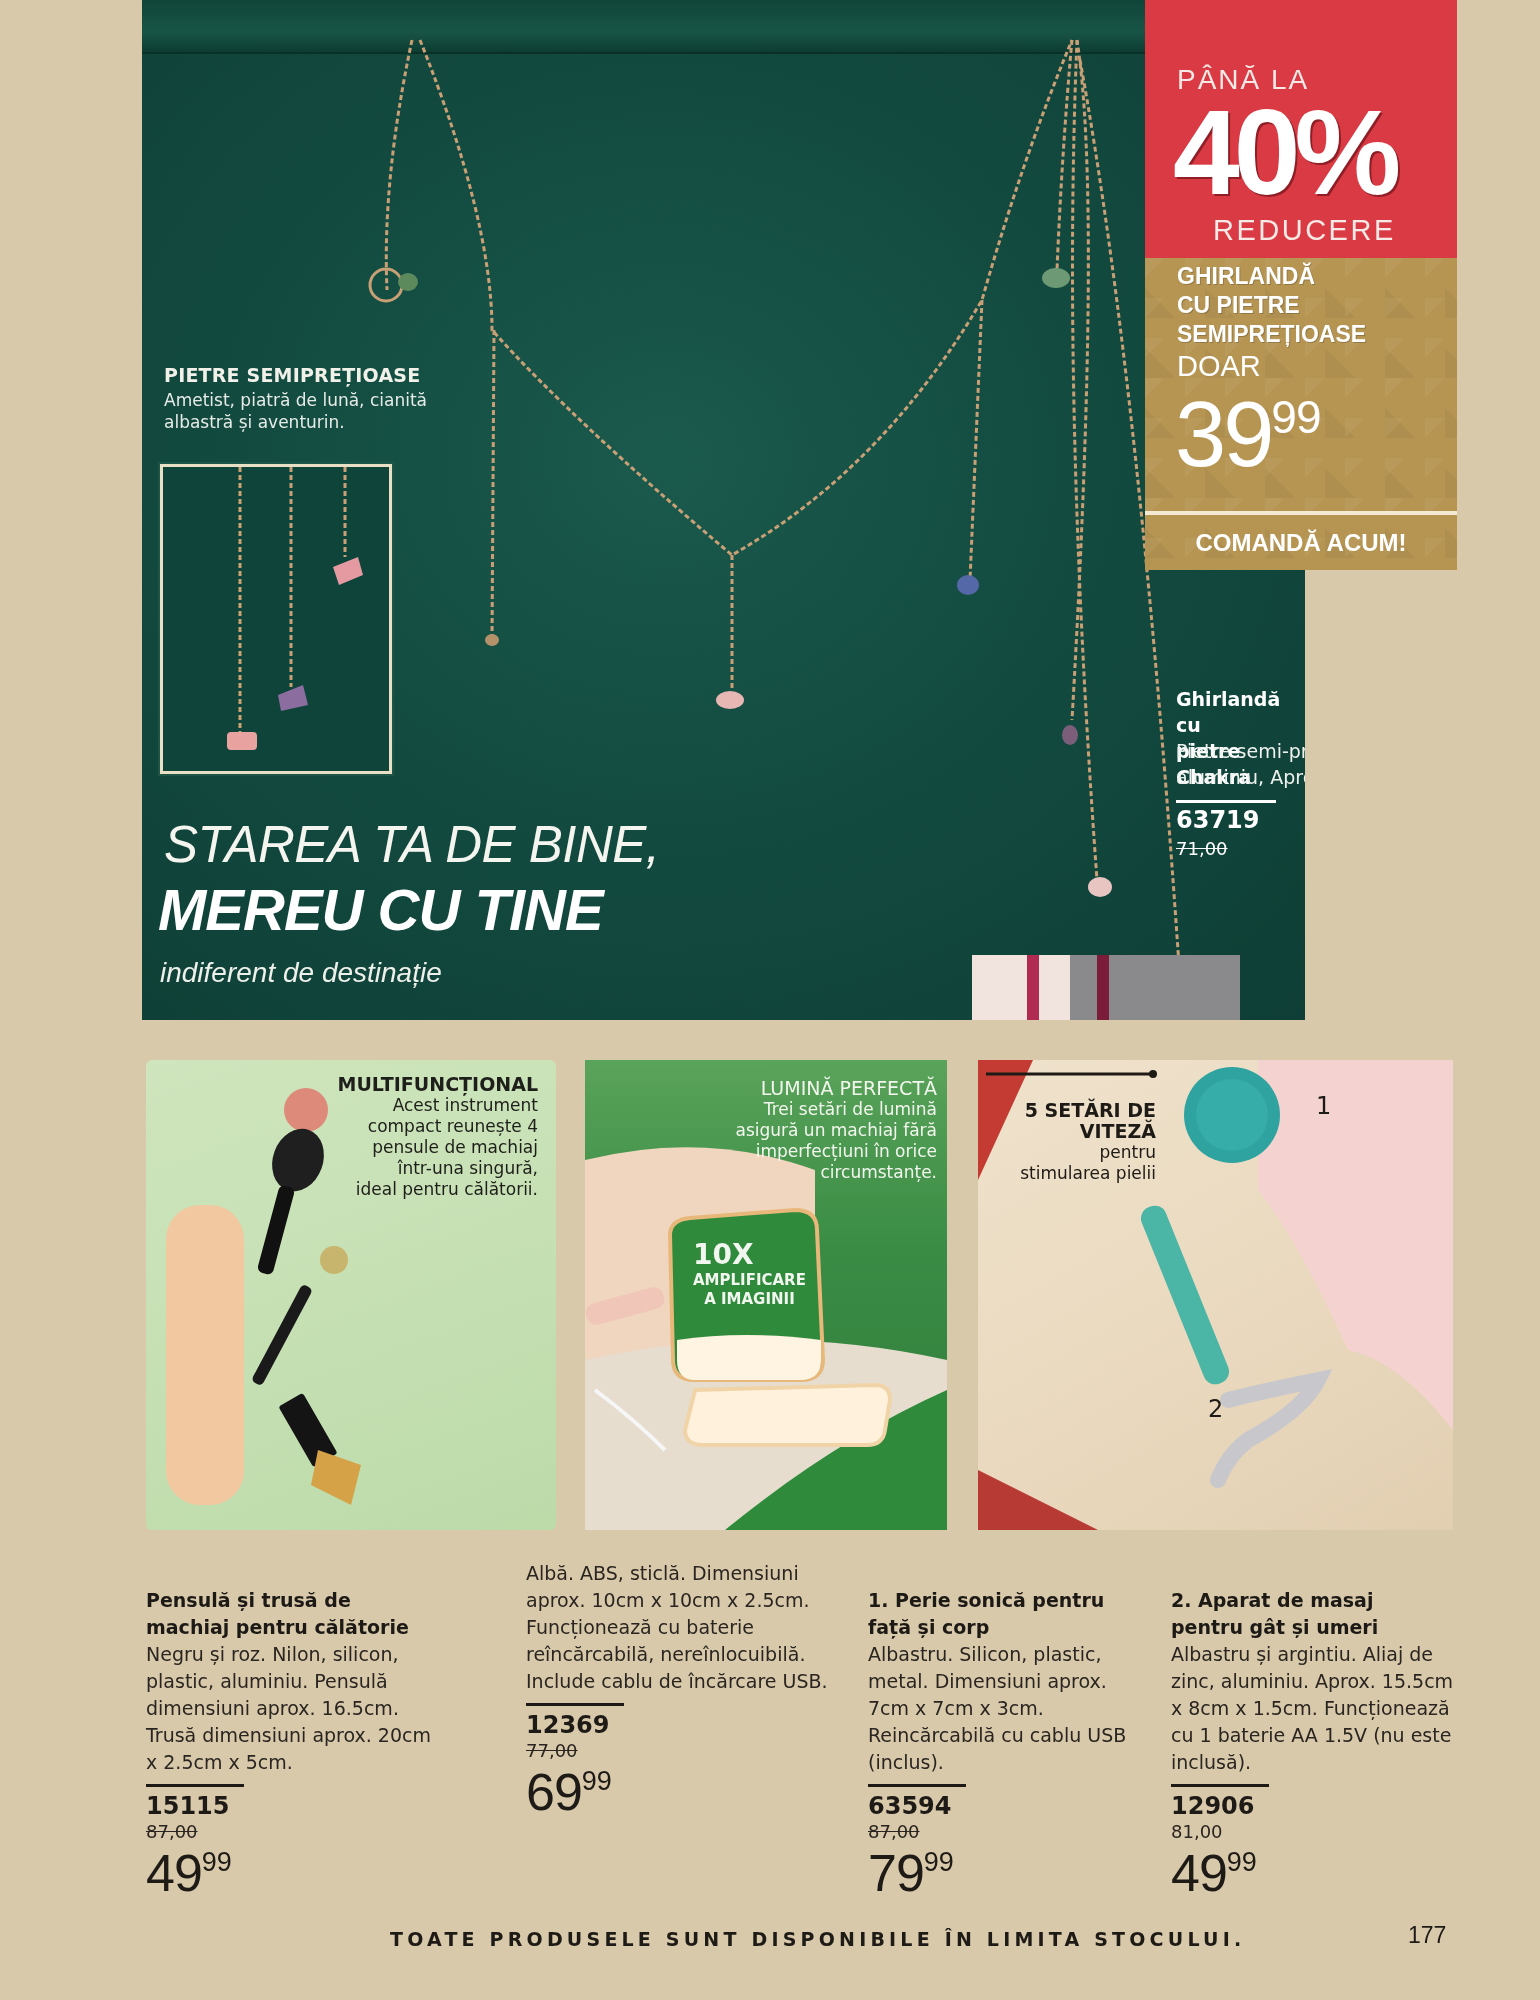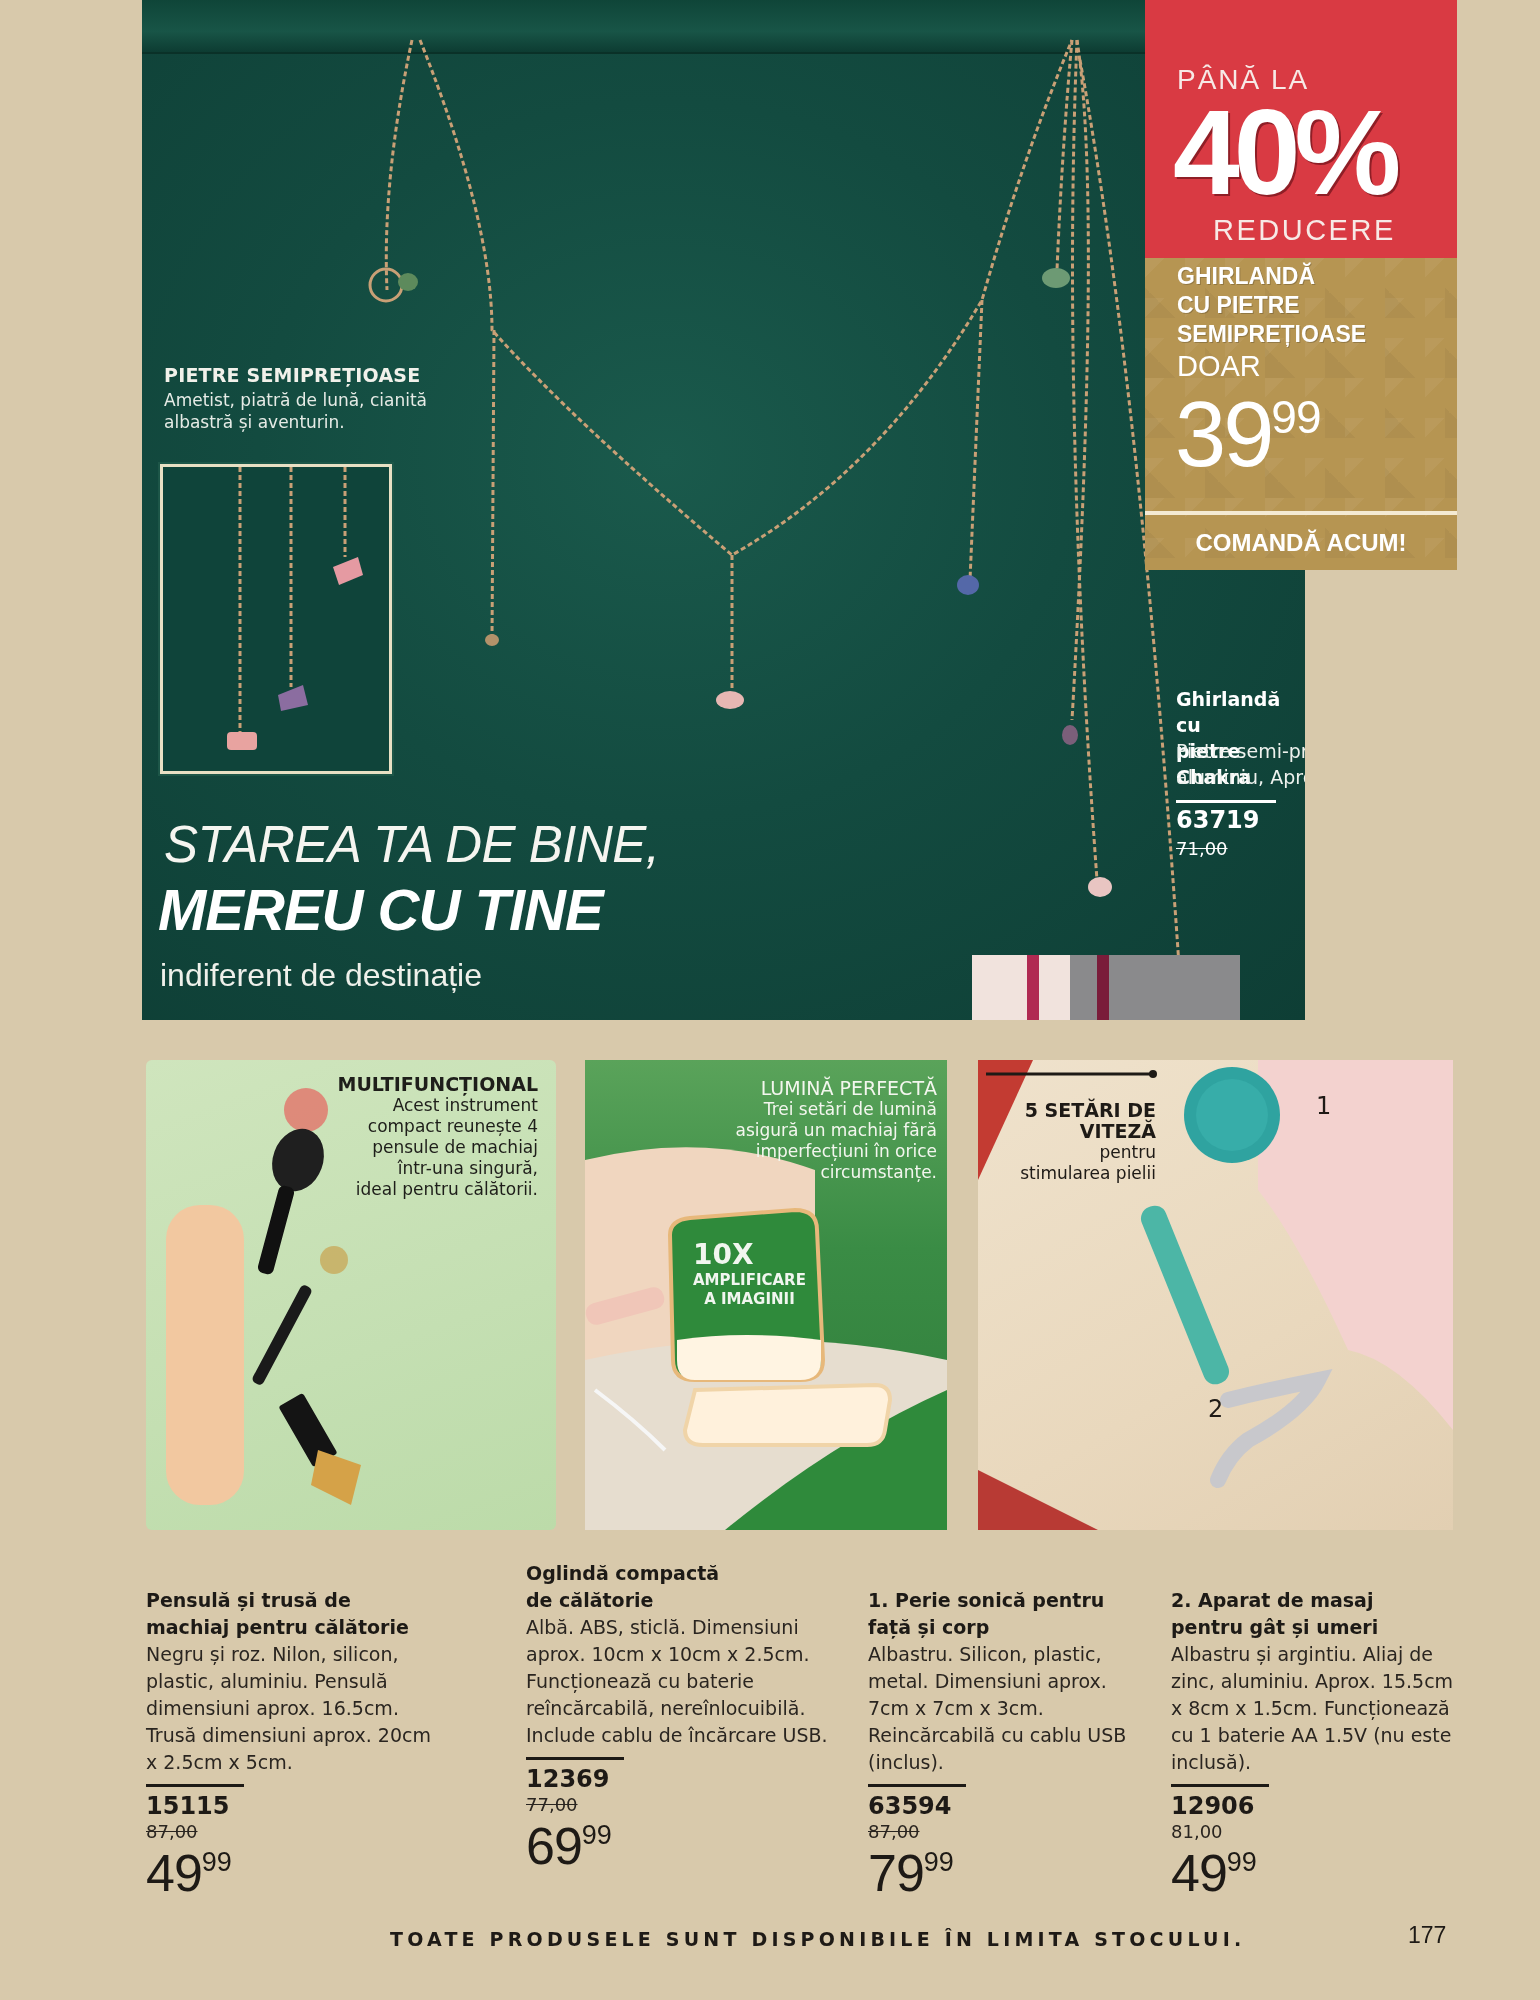--- a/index.html
+++ b/index.html
@@ -45,21 +45,21 @@
     font-family: "Liberation Sans", sans-serif;
     margin-left: 6px;
   }
   .headline-2 {
     left: 16px; top: 876px; color: #ffffff;
     font-size: 58px; font-style: italic; font-weight: bold; letter-spacing: -1px;
     font-family: "Liberation Sans", sans-serif;
   }
   .headline-3 {
     left: 18px; top: 957px; color: #eef0ea;
-    font-size: 32px; 
+    font-size: 28px; font-style: italic;
     font-family: "Liberation Sans", sans-serif;
   }
 
   .gift {
     left: 830px; top: 955px; width: 335px; height: 65px;
   }
 
   .product-hero-name {
     left: 1034px; top: 686px; color: #ffffff; font-size: 19px; font-weight: bold; line-height: 26px;
   }
@@ -316,24 +316,20 @@
     <div>machiaj pentru călătorie</div>
   </div>
   <div class="desc">Negru și roz. Nilon, silicon, plastic, aluminiu. Pensulă dimensiuni aprox. 16.5cm. Trusă dimensiuni aprox. 20cm x 2.5cm x 5cm.</div>
   <div class="rule"></div>
   <div class="code">15115</div>
   <div class="old">87,00</div>
   <div class="price"><span class="int">49</span><span class="dec">99</span></div>
 </div>
 
 <div class="ptxt" style="left:526px; top:1560px; width:320px;">
-  <div class="name">
-    <div>Oglindă compactă</div>
-    <div>de călătorie</div>
-  </div>
   <div class="desc">Albă. ABS, sticlă. Dimensiuni aprox. 10cm x 10cm x 2.5cm. Funcționează cu baterie reîncărcabilă, nereînlocuibilă. Include cablu de încărcare USB.</div>
   <div class="rule"></div>
   <div class="code">12369</div>
   <div class="old">77,00</div>
   <div class="price"><span class="int">69</span><span class="dec">99</span></div>
 </div>
 
 <div class="ptxt" style="left:868px; top:1587px; width:280px;">
   <div class="name">
     <div>1. Perie sonică pentru</div>

